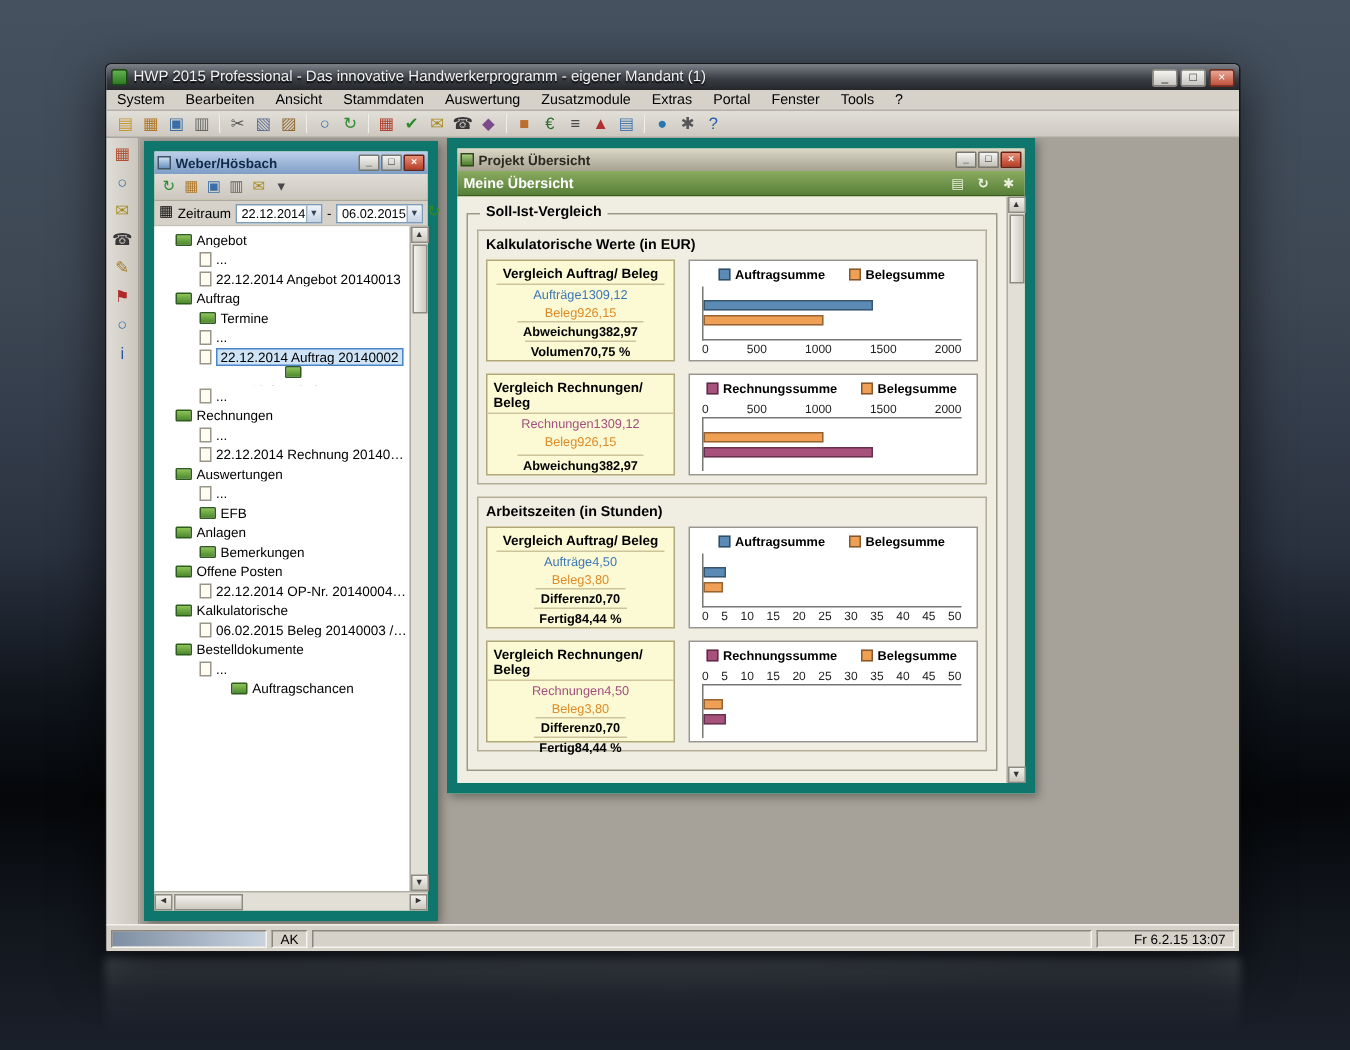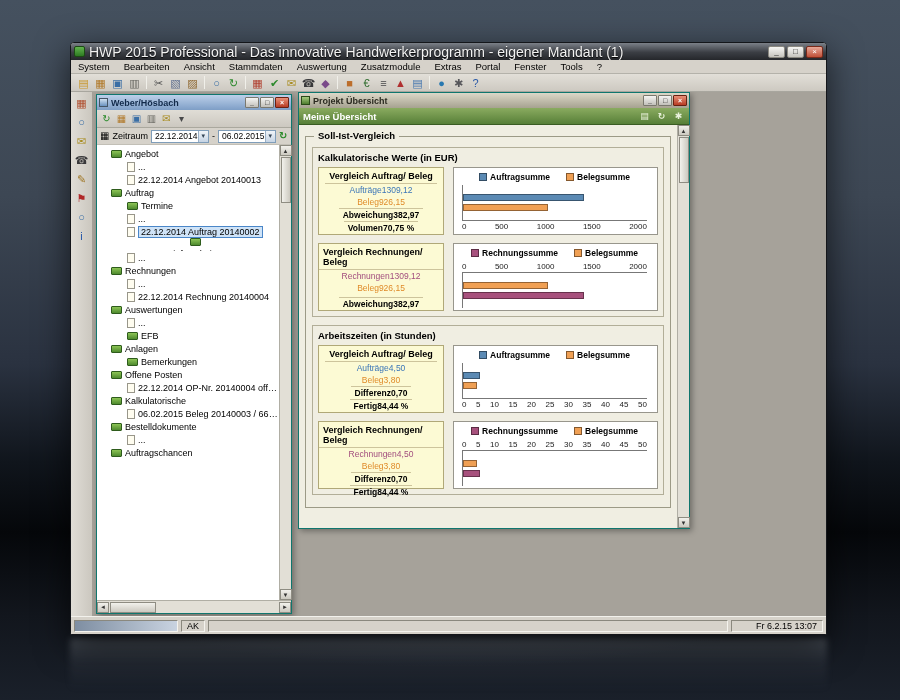--- a/index.html
+++ b/index.html
@@ -16,21 +16,21 @@
     filter: blur(3px); }
 
   
   .app-window { position:absolute; left:70px; top:42px; width:757px; height:593px;
     background:#d6d2ca; border:1px solid #14161a; border-radius:4px 4px 2px 2px;
     box-shadow: 0 10px 34px rgba(0,0,0,.65); display:flex; flex-direction:column; }
   .titlebar { height:17px; background:linear-gradient(#7b8088,#3b3e44 55%,#25272b);
     border-radius:3px 3px 0 0; display:flex; align-items:center; padding:0 3px; gap:4px; }
   .app-logo { width:11px; height:11px; border-radius:2px; background:linear-gradient(#62b44e,#2e7a22);
     border:1px solid #1c4a14; display:inline-block; }
-  .title-text { color:#f2f2f2; font-size:14px; white-space:nowrap; overflow:hidden; flex:1; text-shadow:0 1px 1px #000; }
+  .title-text { color:#f2f2f2; font-size:10px; white-space:nowrap; overflow:hidden; flex:1; text-shadow:0 1px 1px #000; }
   .win-btns { display:flex; gap:2px; }
   .wbtn { width:17px; height:12px; background:linear-gradient(#f6f6f4,#c6c4be); border:1px solid #8a8880;
     border-radius:2px; font-size:8px; line-height:10px; text-align:center; color:#222; }
   .wbtn.close { background:linear-gradient(#e8a898,#c05038); color:#fff; border-color:#7a2a1a; }
 
   .menubar { height:14px; background:#d6d2ca; border-bottom:1px solid #b4b2aa; display:flex; align-items:center; font-size:9.5px; }
   .menu-item { padding:0 7px; line-height:14px; }
 
   .toolbar { height:18px; background:linear-gradient(#e2dfd8,#cdc9c1); border-bottom:1px solid #a8a69e;
     display:flex; align-items:center; padding:0 4px; }
@@ -38,21 +38,21 @@
     font-size:11px; line-height:16px; cursor:default; }
   .tb-sep { width:1px; height:13px; background:#a09e96; border-right:1px solid #f0efe9; margin:0 3px; }
 
   .workspace { flex:1; display:flex; min-height:0; }
   .side-toolbar { width:22px; background:linear-gradient(90deg,#e0ddd6,#cbc7bf); border-right:1px solid #a39f97;
     display:flex; flex-direction:column; align-items:center; padding-top:3px; gap:3px; }
   .side-toolbar .tb-icon { width:18px; height:16px; }
   .mdi { flex:1; position:relative; background:#a6a29a; overflow:hidden; }
 
   
-  .child-window { position:absolute; background:#fef9c3; border:1px solid #0f766e;
+  .child-window { position:absolute; background:#fef9c3; border:7px solid #0f766e;
     box-shadow: 2px 2px 6px rgba(0,0,0,.35); display:flex; flex-direction:column; }
   .child-titlebar { height:15px; display:flex; align-items:center; gap:3px; padding:0 2px;
     font-size:9px; font-weight:bold; }
   .child-titlebar.blue { background:linear-gradient(#bcd0ea,#7e9ec6); color:#122a4a; }
   .child-titlebar.olive { background:linear-gradient(#dcd8c8,#a6a290); color:#2a2a20; }
   .child-ico { width:9px; height:9px; border:1px solid #456; background:linear-gradient(#cfe0f0,#6a92c0); display:inline-block; }
   .child-ico.green { background:linear-gradient(#a8cc80,#4e7c2e); border-color:#2a4a18; }
   .child-title { flex:1; white-space:nowrap; overflow:hidden; }
   .child-btns { display:flex; gap:1px; }
   .cbtn { width:14px; height:11px; background:linear-gradient(#f4f4f2,#c2c0ba); border:1px solid #7a786e;
@@ -331,21 +331,21 @@
                 <span class="tree-label">06.02.2015 Beleg 20140003 / 665,20 EUR</span>
               </div>
               <div class="tree-row" style="padding-left: 14px;">
                 <span class="tree-ico folder"></span>
                 <span class="tree-label">Bestelldokumente</span>
               </div>
               <div class="tree-row" style="padding-left: 30px;">
                 <span class="tree-ico doc"></span>
                 <span class="tree-label">...</span>
               </div>
-              <div class="tree-row" style="padding-left: 14px;">
+              <div class="tree-row" style="padding-left: 14px; justify-content: center;">
                 <span class="tree-ico folder"></span>
                 <span class="tree-label">Auftragschancen</span>
               </div>
             </div>
           <div class="vscroll">
             <span class="scroll-btn">▲</span>
             <span class="vthumb"></span>
             <span class="hspace"></span>
             <span class="scroll-btn">▼</span>
           </div>

